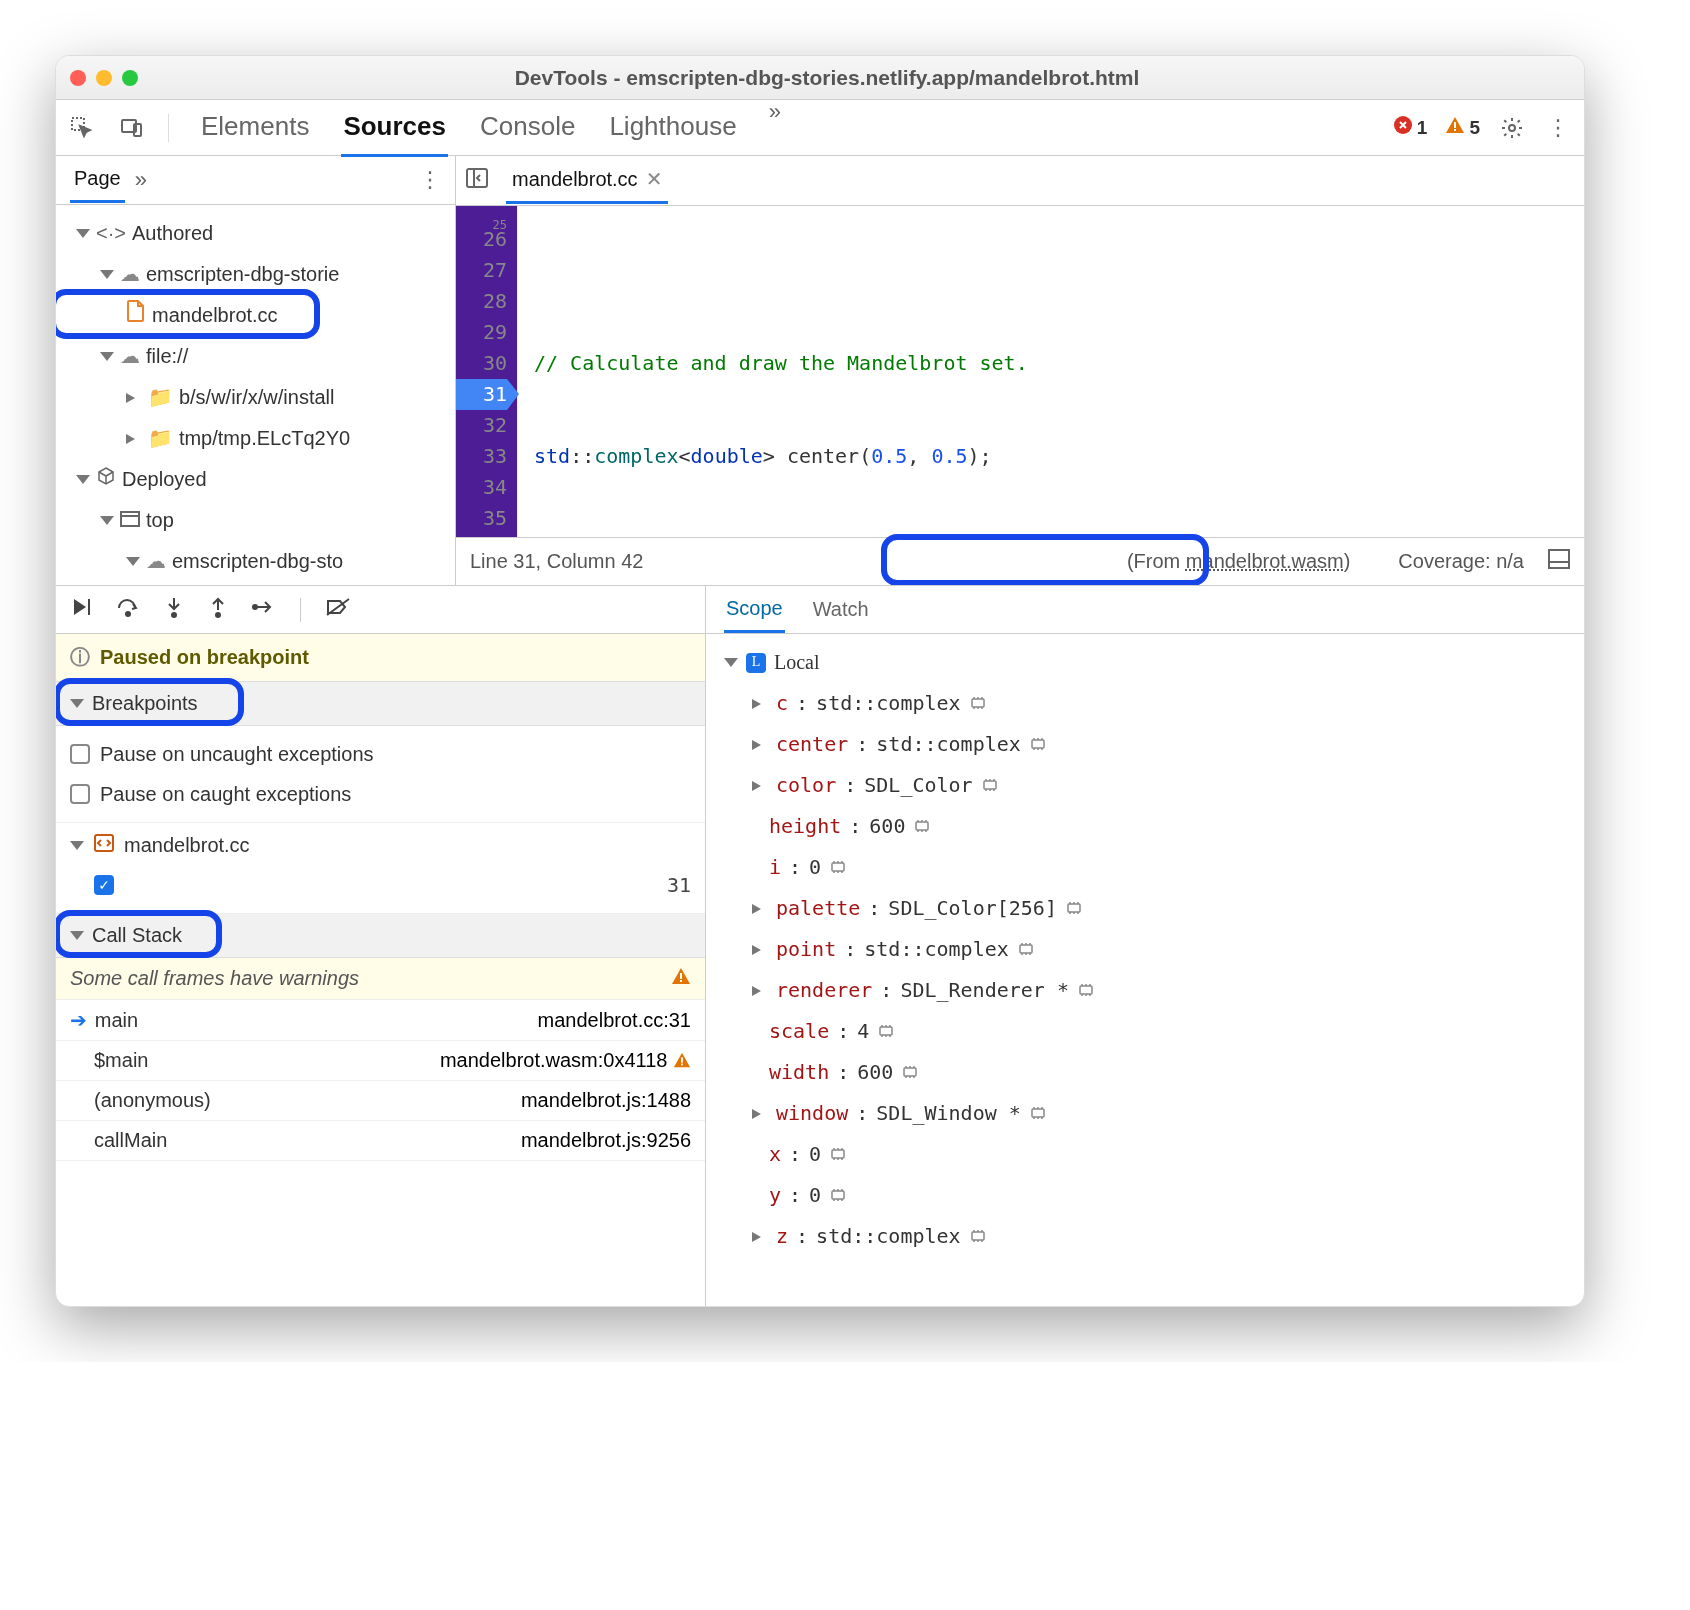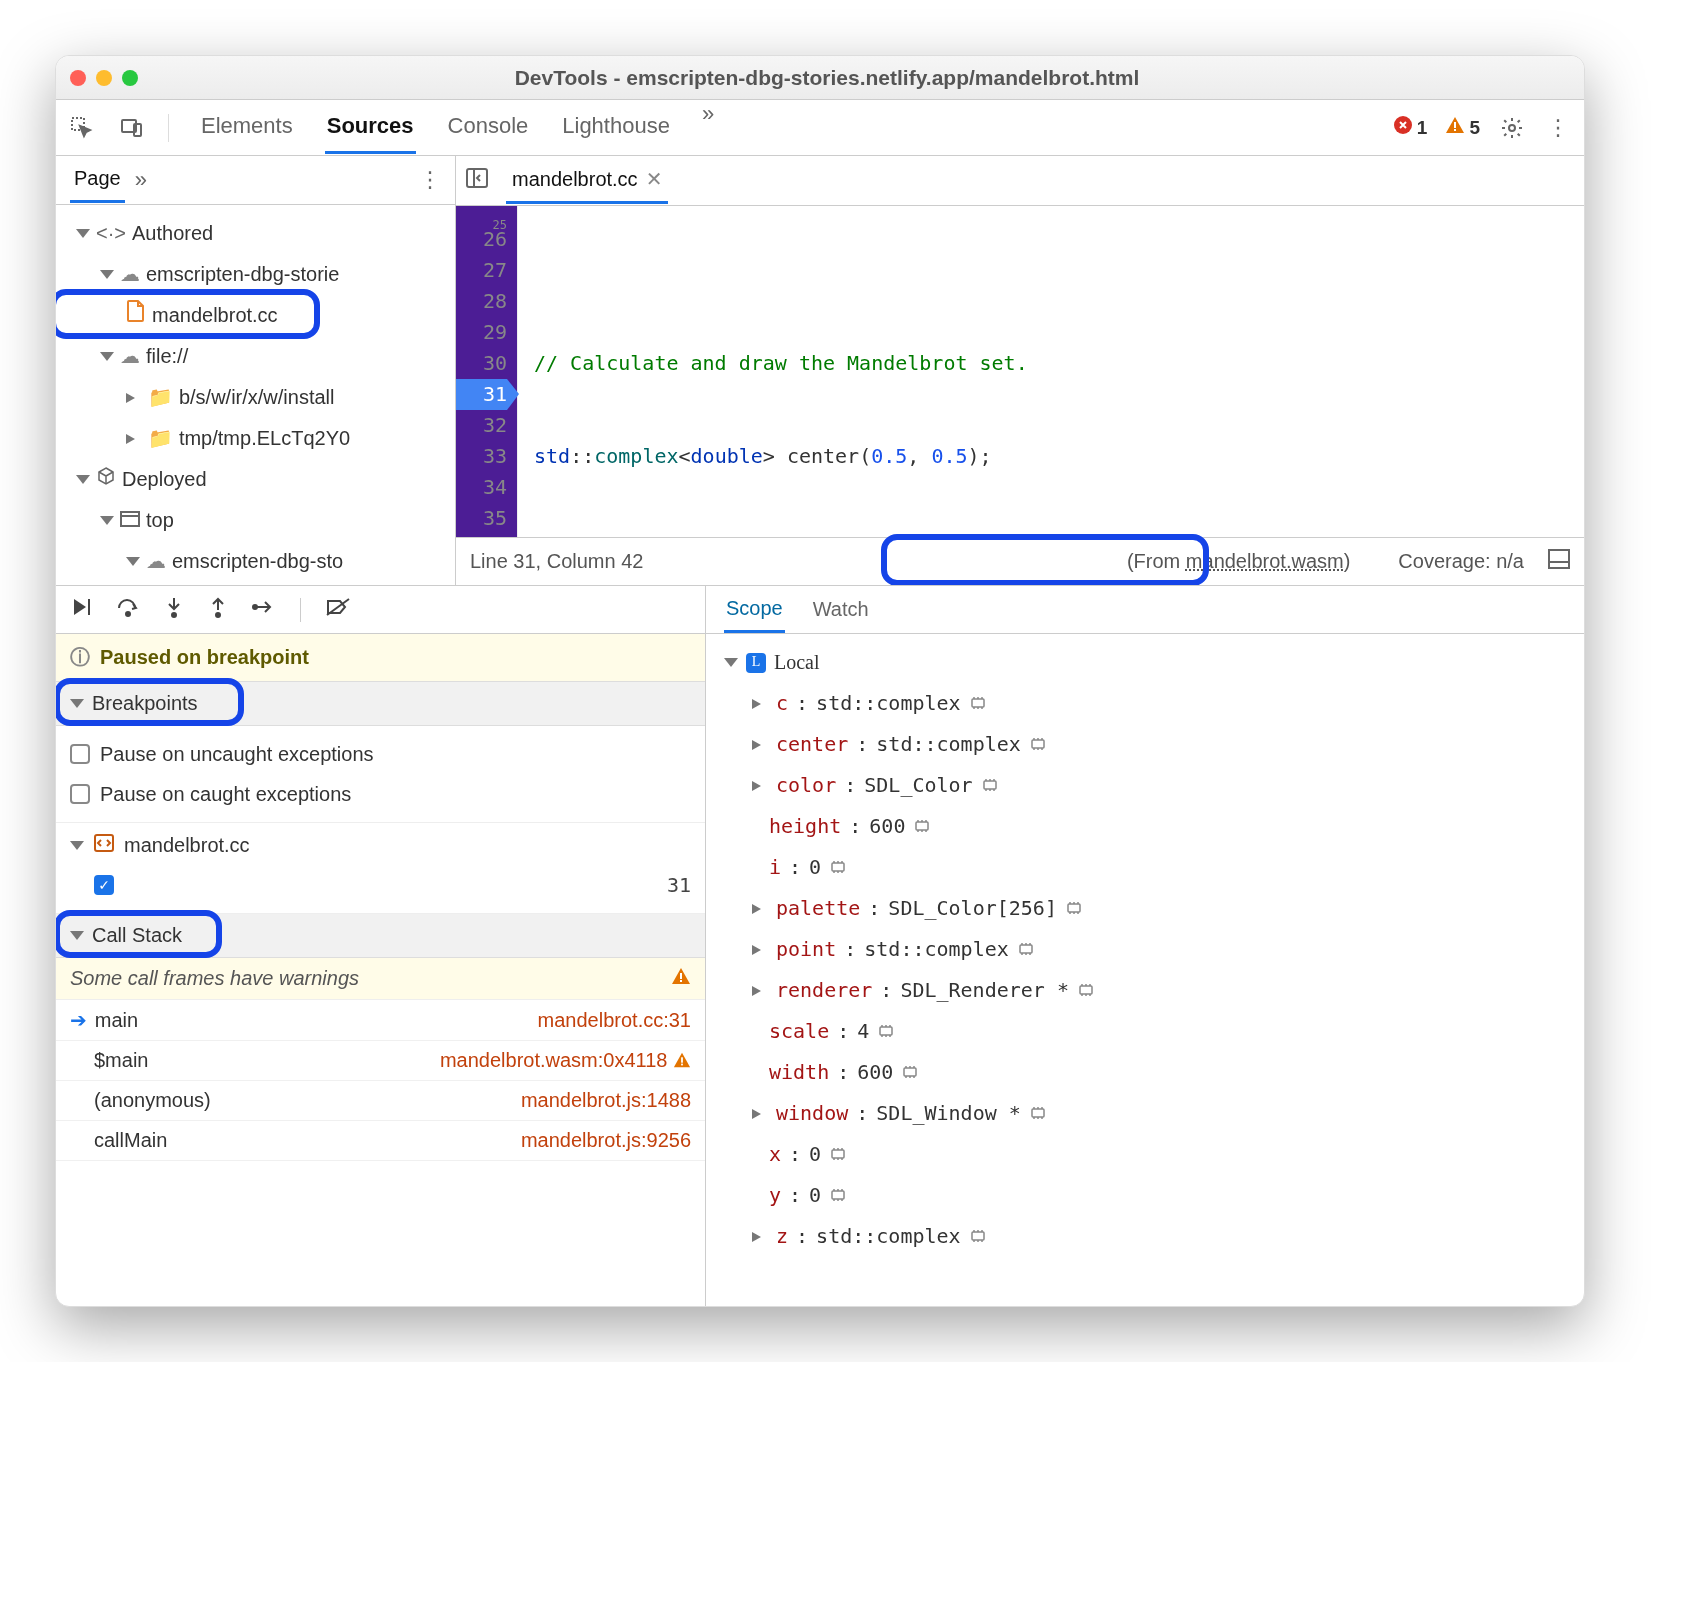--- a/index.html
+++ b/index.html
@@ -32,21 +32,21 @@
   .dot { width:16px; height:16px; border-radius:50%; }
   .dot.red{background:#ff5f57;} .dot.yel{background:#febc2e;} .dot.grn{background:#28c840;}
   .titlebar-title { flex:1; text-align:center; font-weight:600; font-size:21px; color:#555;}
   
   .toolbar {
     height:56px; display:flex; align-items:center; border-bottom:1px solid #ccc;
     padding:0 12px; gap:22px;
   }
   .toolbar .tool-icon { width:28px; height:28px; display:flex; align-items:center; justify-content:center; color:#666;}
   .tabs-main { display:flex; gap:30px; margin-left:8px;}
-  .tabs-main .tab { color:#666; padding:12px 2px; font-size:22px; cursor:pointer;}
+  .tabs-main .tab { color:#666; padding:12px 2px; font-size:26px; cursor:pointer;}
   .tabs-main .tab.active { color:#111; font-weight:600; border-bottom:3px solid #1a73e8;}
   .chev { color:#666; font-size:22px;}
   .toolbar-right { margin-left:auto; display:flex; align-items:center; gap:18px;}
   .badge { display:flex; align-items:center; gap:4px; font-size:19px; font-weight:600;}
   .badge .err-ico{color:#d93025;} .badge .warn-ico{color:#e37400;}
   
   .mid { display:flex; height:430px; border-bottom:1px solid #ccc;}
   .sidebar { width:400px; border-right:1px solid #ccc; display:flex; flex-direction:column; overflow:hidden;}
   .sidebar-head { height:50px; display:flex; align-items:center; border-bottom:1px solid #ccc; padding:0 14px;}
   .sidebar-head .lbl { color:#111; border-bottom:3px solid #1a73e8; padding:10px 4px;}
@@ -83,21 +83,21 @@
   .section-head { background:#f1f1f1; padding:10px 14px; border-bottom:1px solid #ddd; display:flex; align-items:center; gap:8px;}
   .dbg-body { padding:8px 14px; border-bottom:1px solid #eee; font-size:20px; line-height:2.0;}
   .dbg-body .row { display:flex; align-items:center; gap:10px;}
   .cbx { width:20px; height:20px; border:2px solid #888; border-radius:4px; display:inline-flex; align-items:center; justify-content:center;}
   .cbx.on{background:#1a73e8;border-color:#1a73e8;color:#fff;font-size:14px;}
   .mono { font-family:"SF Mono",Menlo,monospace; color:#444;}
   .bp-file { display:flex; align-items:center; gap:8px; color:#c55a11;}
   .warnbar { background:#fffce8; font-style:italic; color:#555; padding:8px 14px; display:flex; align-items:center; gap:12px; border-bottom:1px solid #eee;}
   .warn-ico-sm{color:#e37400; margin-left:auto;}
   .stack-row { display:flex; align-items:center; padding:8px 14px; border-bottom:1px solid #f0f0f0;}
-  .stack-row .loc { margin-left:auto; color:#c2410c;}
+  .stack-row .loc { margin-left:auto; color:#000000;}
   .stack-row .cur { color:#1a73e8; margin-right:8px;}
   
   .debug-right { flex:1; display:flex; flex-direction:column;}
   .right-tabs { height:48px; border-bottom:1px solid #ccc; display:flex; align-items:center; padding:0 18px; gap:28px; color:#666;}
   .right-tabs .rtab.active{ color:#0369a1; border-bottom:3px solid #1a73e8; padding:10px 2px;}
   .scope { padding:8px 18px; font-family:"SF Mono",Menlo,monospace; font-size:20px; line-height:2.05;}
   .scope .row{ display:flex; align-items:center; gap:8px;}
   .scope .lbl-l { display:inline-flex; width:20px; height:20px; background:#1a73e8; color:#fff; border-radius:4px; align-items:center; justify-content:center; font-size:14px; font-family:-apple-system;}
   .scope .k { color:#a31515;} .scope .v{color:#333;}
   .scope .ind1{padding-left:28px;}

